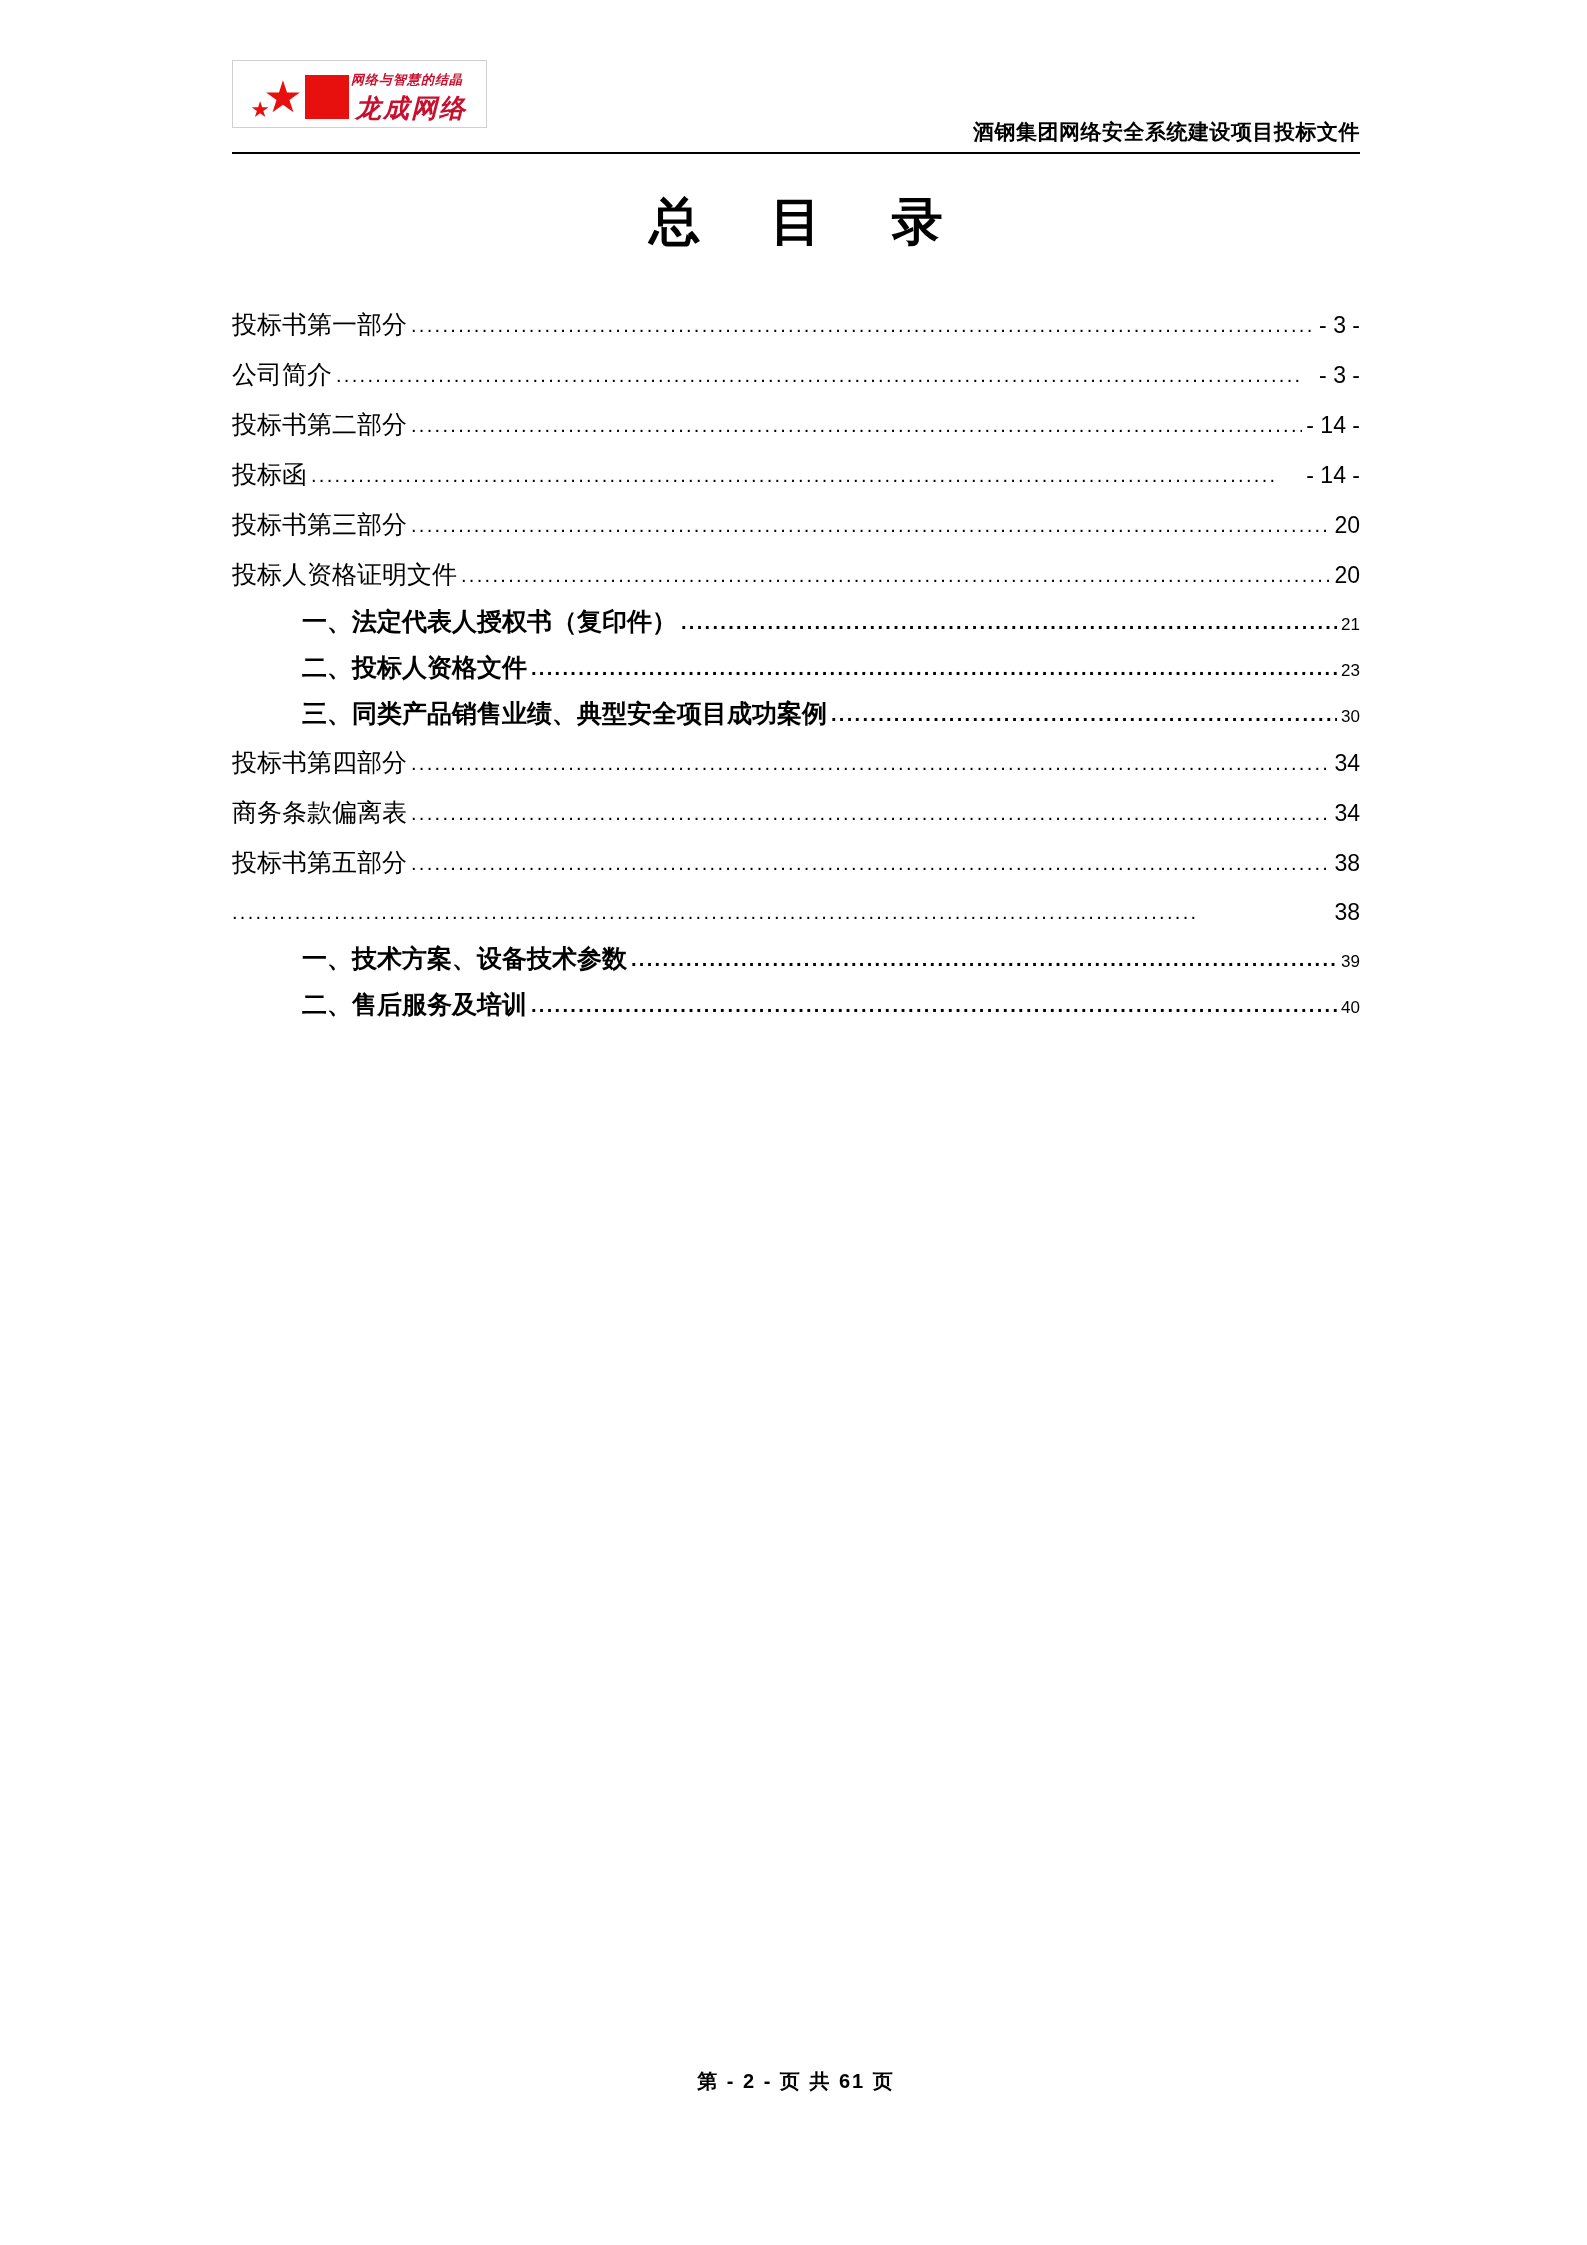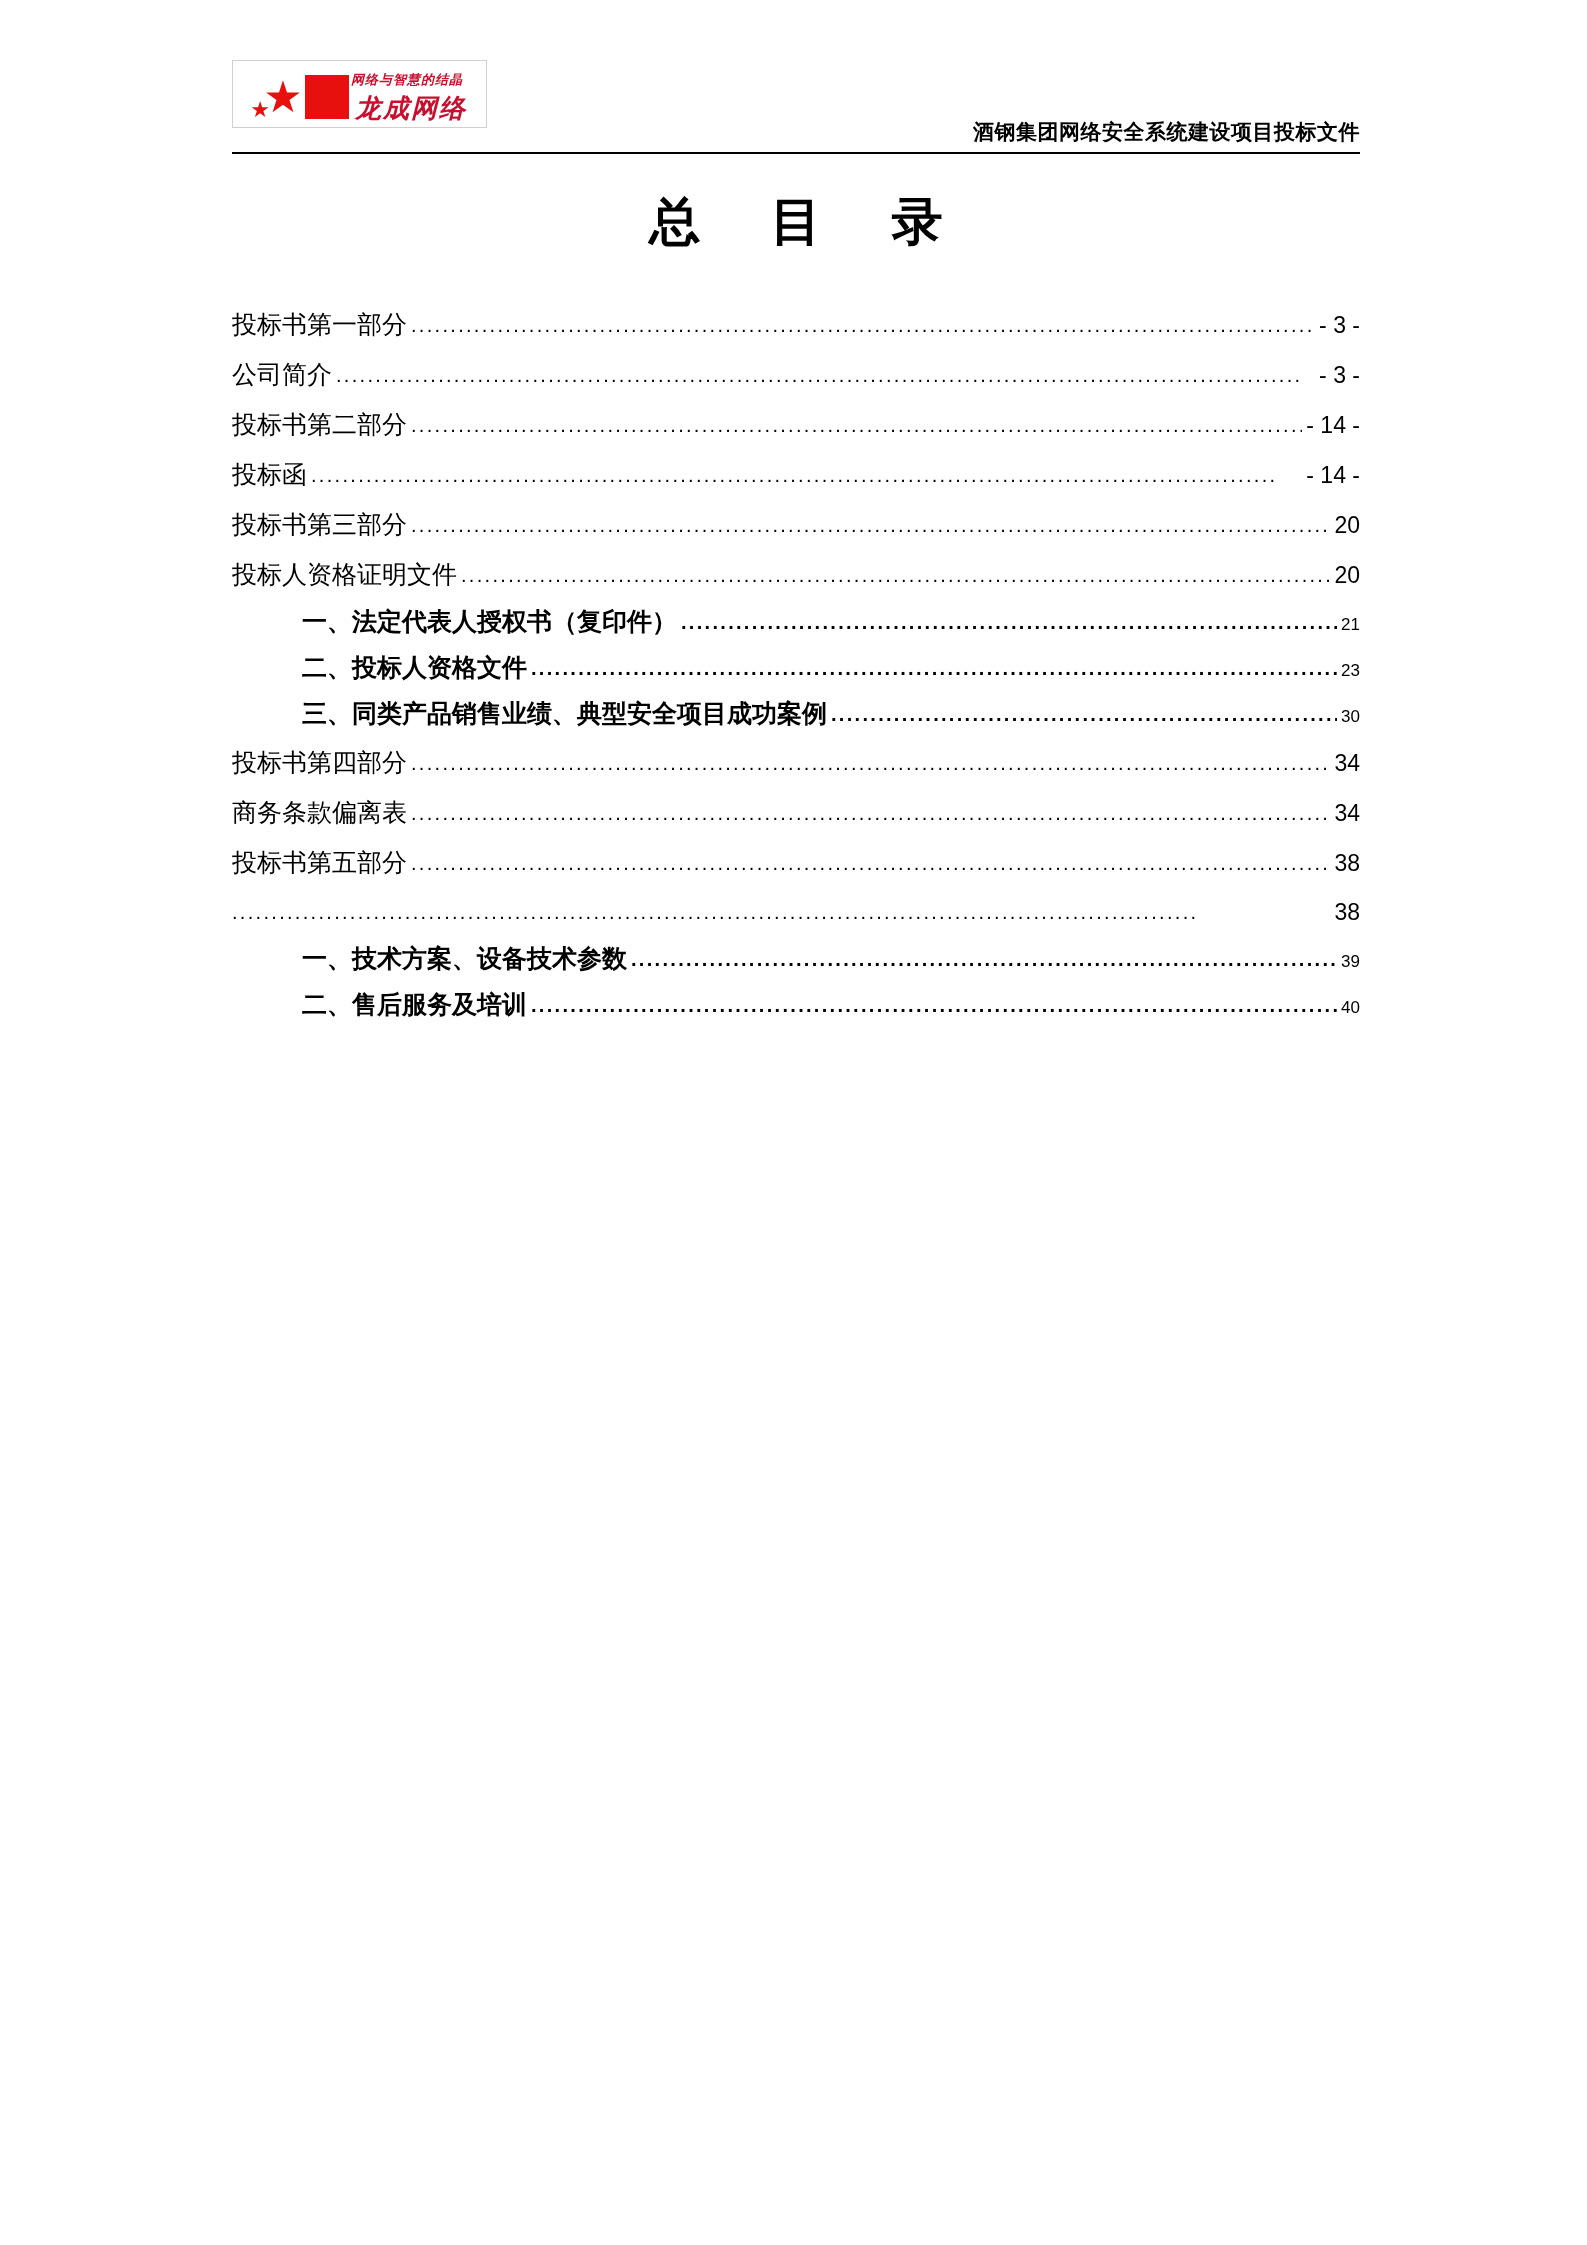--- a/index.html
+++ b/index.html
@@ -299,14 +299,15 @@
     </div>
 
     <div class="toc-row lvl2">
       <span class="label">二、售后服务及培训</span>
       <span class="leader">...........................................................................................................................</span>
       <span class="page-no">40</span>
     </div>
 
   </div>
 
+  <div class="footer">第 - 2 - 页 共 61 页</div>
 
 </div>
 
 </body></html>

